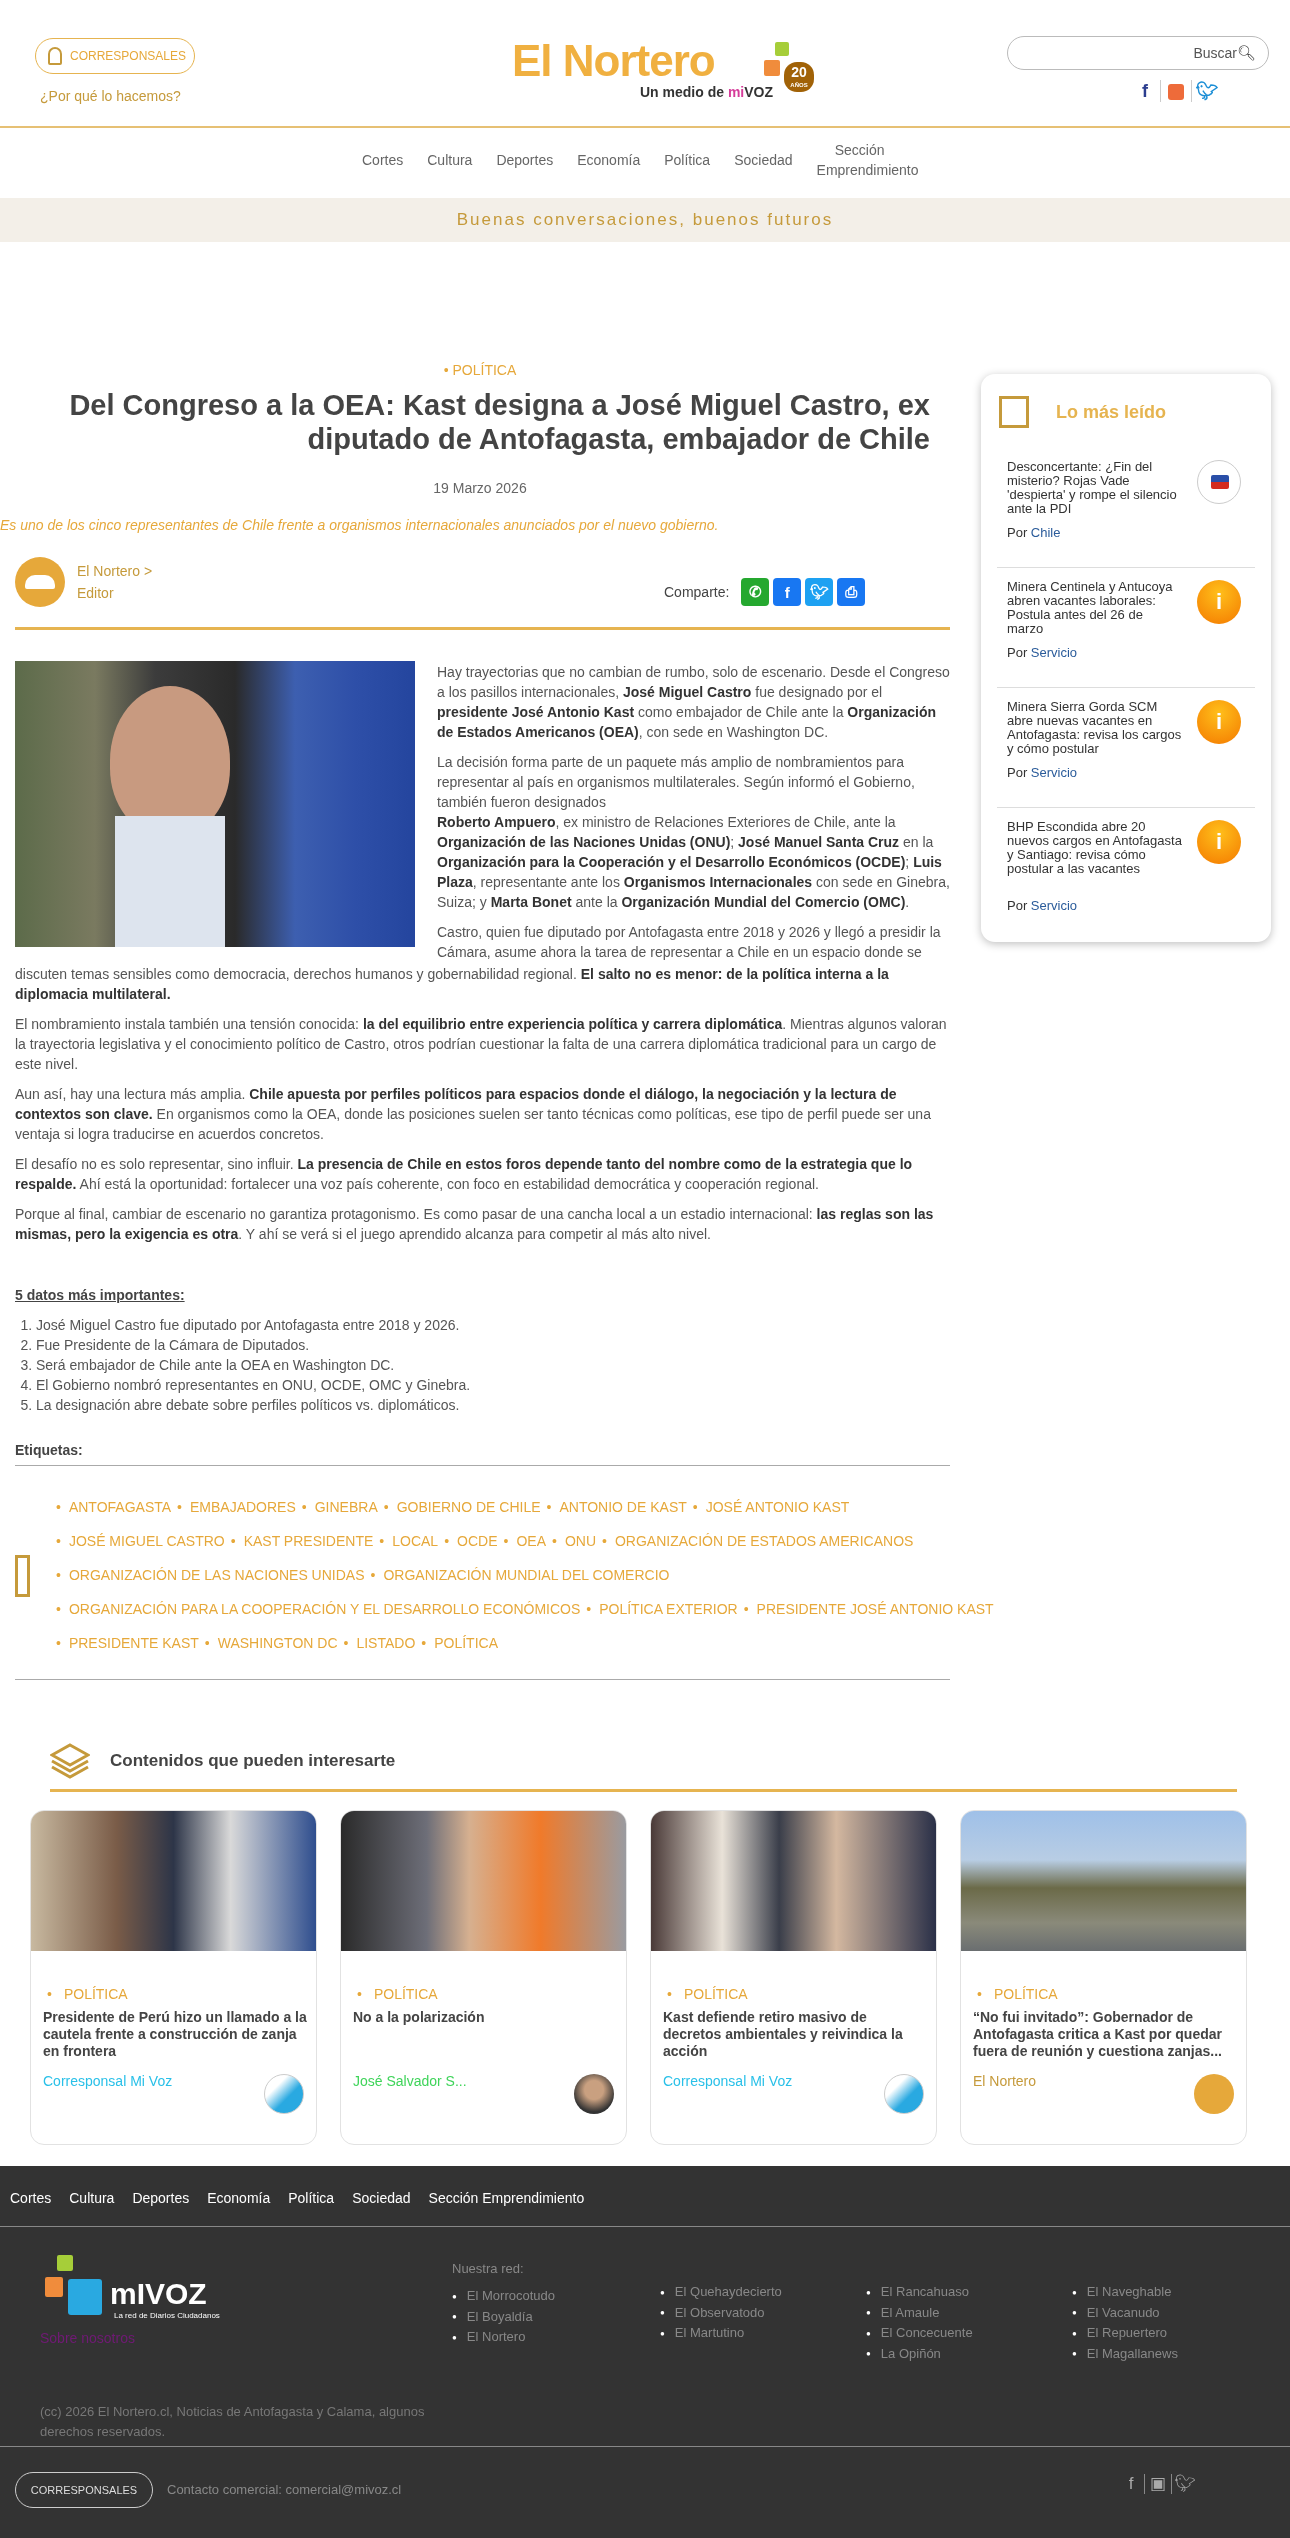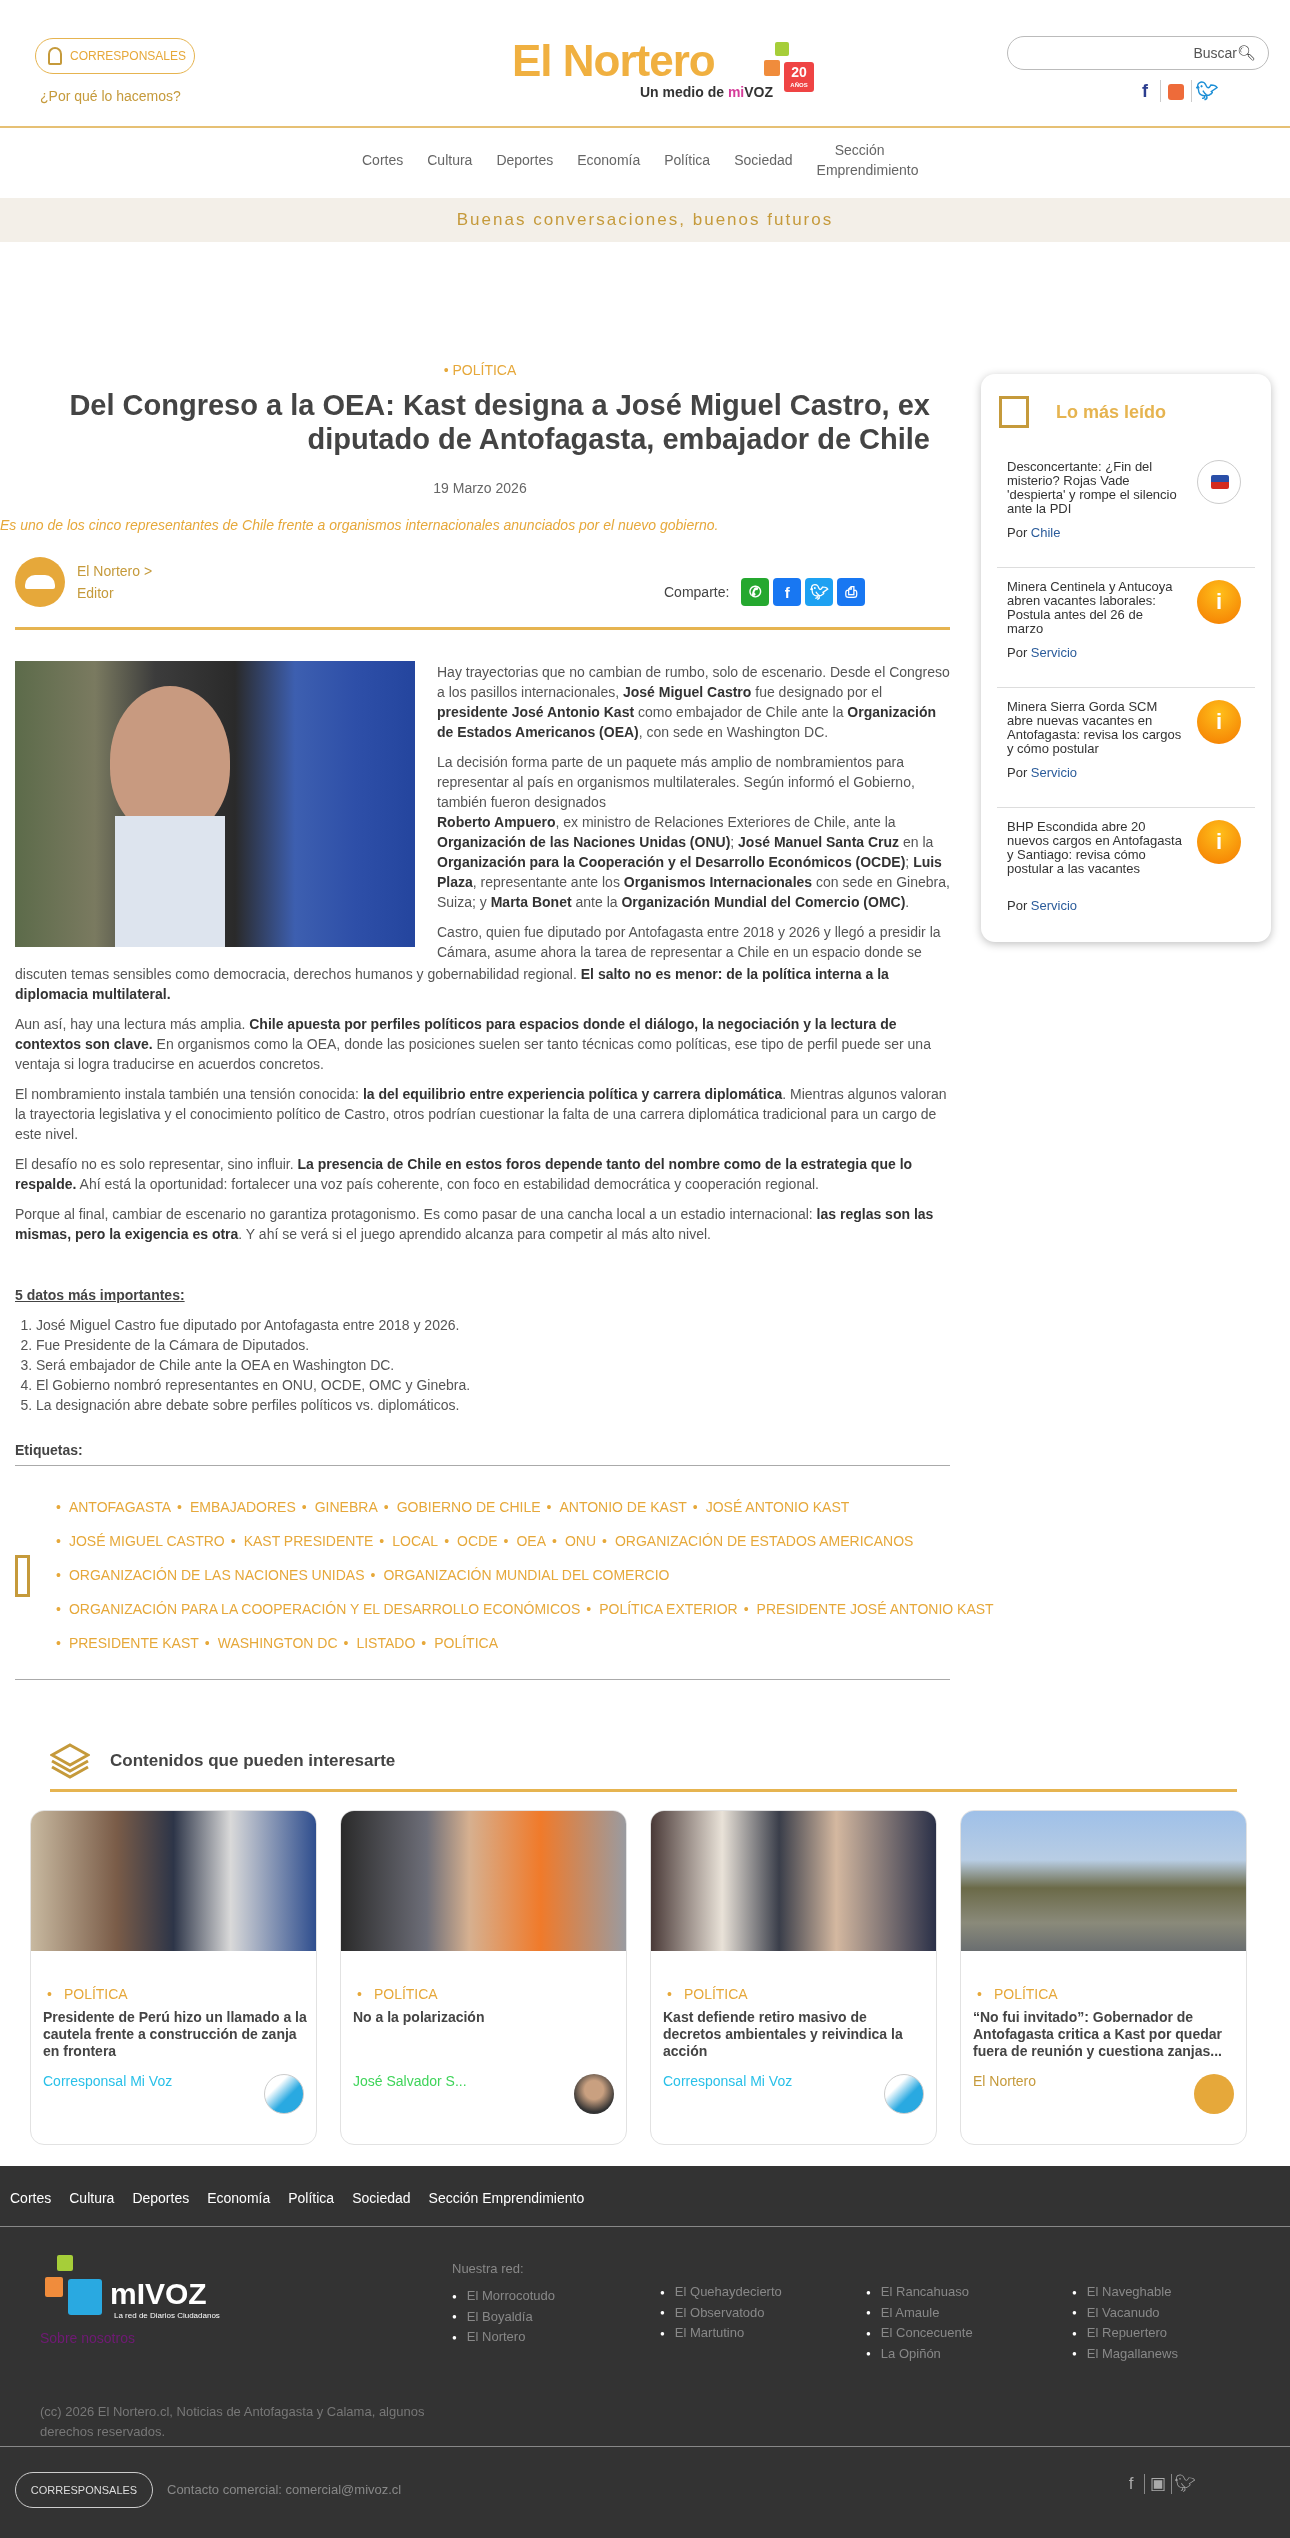--- a/index.html
+++ b/index.html
@@ -8,21 +8,21 @@
 .abs{position:absolute}
 
 .corr-btn{left:35px;top:38px;width:160px;height:36px;border:1px solid #e6b450;border-radius:18px;display:flex;align-items:center;padding-left:12px;gap:8px;color:#e6a83a;font-size:12px}
 .why{left:40px;top:88px;color:#c59a3b;font-size:14px}
 .logo{left:512px;top:36px;width:310px;height:72px}
 .logo-title{position:absolute;left:0;top:0;font-size:44px;font-weight:bold;color:#f0b040;letter-spacing:-1px;line-height:50px}
 .logo-sub{position:absolute;left:128px;top:48px;font-size:14px;color:#333;font-weight:bold}
 .logo-sub .mi{color:#d63c9a}.logo-sub .voz{color:#333}
 .sq1{position:absolute;left:263px;top:6px;width:14px;height:14px;background:#a6ce39;border-radius:2px}
 .sq2{position:absolute;left:252px;top:24px;width:16px;height:16px;background:#f08c3c;border-radius:2px}
-.sq3{position:absolute;left:272px;top:26px;width:30px;height:30px;background:#ef4444;border-radius:3px;color:#fff;font-size:14px;font-weight:bold;text-align:center;line-height:20px}
+.sq3{position:absolute;left:272px;top:26px;width:30px;height:30px;background:#a16207;border-radius:13px;color:#fff;font-size:14px;font-weight:bold;text-align:center;line-height:20px}
 .sq3 small{display:block;font-size:6px;line-height:6px}
 .search{left:1007px;top:36px;width:262px;height:34px;border:1px solid #bbb;border-radius:17px;display:flex;align-items:center;padding:0 12px;font-size:14px;color:#555;justify-content:flex-end}
 .socials{left:1130px;top:80px;display:flex;align-items:center;gap:0}
 .socials span{display:inline-block;width:30px;text-align:center;font-size:18px;font-weight:bold}
 .socials .sep{width:1px;height:22px;background:#ccc}
 .hdr-line{left:0;top:126px;width:1290px;height:2px;background:#e6c074}
 .nav{left:350px;top:140px;display:flex;gap:0;align-items:center;font-size:14px;color:#666}
 .nav a{display:block;padding:0 12px;text-align:center}
 .tagline{left:0;top:198px;width:1290px;height:44px;background:#f3efe8;text-align:center;line-height:44px;color:#c59a3b;font-size:17px;letter-spacing:2px}
 
@@ -164,22 +164,22 @@
     <div class="shirt"></div>
 </div>
 
 <div class="abs body p1">
   <p style="margin-bottom:10px">Hay trayectorias que no cambian de rumbo, solo de escenario. Desde el Congreso a los pasillos internacionales, <b>José Miguel Castro</b> fue designado por el <b>presidente José Antonio Kast</b> como embajador de Chile ante la <b>Organización de Estados Americanos (OEA)</b>, con sede en Washington DC.</p>
   <p style="margin-bottom:10px">La decisión forma parte de un paquete más amplio de nombramientos para representar al país en organismos multilaterales. Según informó el Gobierno, también fueron designados<br><b>Roberto Ampuero</b>, ex ministro de Relaciones Exteriores de Chile, ante la <b>Organización de las Naciones Unidas (ONU)</b>; <b>José Manuel Santa Cruz</b> en la <b>Organización para la Cooperación y el Desarrollo Económicos (OCDE)</b>; <b>Luis Plaza</b>, representante ante los <b>Organismos Internacionales</b> con sede en Ginebra, Suiza; y <b>Marta Bonet</b> ante la <b>Organización Mundial del Comercio (OMC)</b>.</p>
   <p>Castro, quien fue diputado por Antofagasta entre 2018 y 2026 y llegó a presidir la Cámara, asume ahora la tarea de representar a Chile en un espacio donde se</p>
 </div>
 <div class="abs body pfull" style="top:964px">
   <p style="margin-bottom:10px">discuten temas sensibles como democracia, derechos humanos y gobernabilidad regional. <b>El salto no es menor: de la política interna a la diplomacia multilateral.</b></p>
+  <p style="margin-bottom:10px">El nombramiento instala también una tensión conocida: <b>la del equilibrio entre experiencia política y carrera diplomática</b>. Mientras algunos valoran la trayectoria legislativa y el conocimiento político de Castro, otros podrían cuestionar la falta de una carrera diplomática tradicional para un cargo de este nivel.</p>
   <p style="margin-bottom:10px">Aun así, hay una lectura más amplia. <b>Chile apuesta por perfiles políticos para espacios donde el diálogo, la negociación y la lectura de contextos son clave.</b> En organismos como la OEA, donde las posiciones suelen ser tanto técnicas como políticas, ese tipo de perfil puede ser una ventaja si logra traducirse en acuerdos concretos.</p>
-  <p style="margin-bottom:10px">El nombramiento instala también una tensión conocida: <b>la del equilibrio entre experiencia política y carrera diplomática</b>. Mientras algunos valoran la trayectoria legislativa y el conocimiento político de Castro, otros podrían cuestionar la falta de una carrera diplomática tradicional para un cargo de este nivel.</p>
   <p style="margin-bottom:10px">El desafío no es solo representar, sino influir. <b>La presencia de Chile en estos foros depende tanto del nombre como de la estrategia que lo respalde.</b> Ahí está la oportunidad: fortalecer una voz país coherente, con foco en estabilidad democrática y cooperación regional.</p>
   <p>Porque al final, cambiar de escenario no garantiza protagonismo. Es como pasar de una cancha local a un estadio internacional: <b>las reglas son las mismas, pero la exigencia es otra</b>. Y ahí se verá si el juego aprendido alcanza para competir al más alto nivel.</p>
 </div>
 
 <div class="abs facts-h"><span>5 datos más importantes</span><span style="text-decoration:none">:</span></div>
 <ol class="abs facts">
   <li>José Miguel Castro fue diputado por Antofagasta entre 2018 y 2026.</li>
   <li>Fue Presidente de la Cámara de Diputados.</li>
   <li>Será embajador de Chile ante la OEA en Washington DC.</li>
   <li>El Gobierno nombró representantes en ONU, OCDE, OMC y Ginebra.</li>

